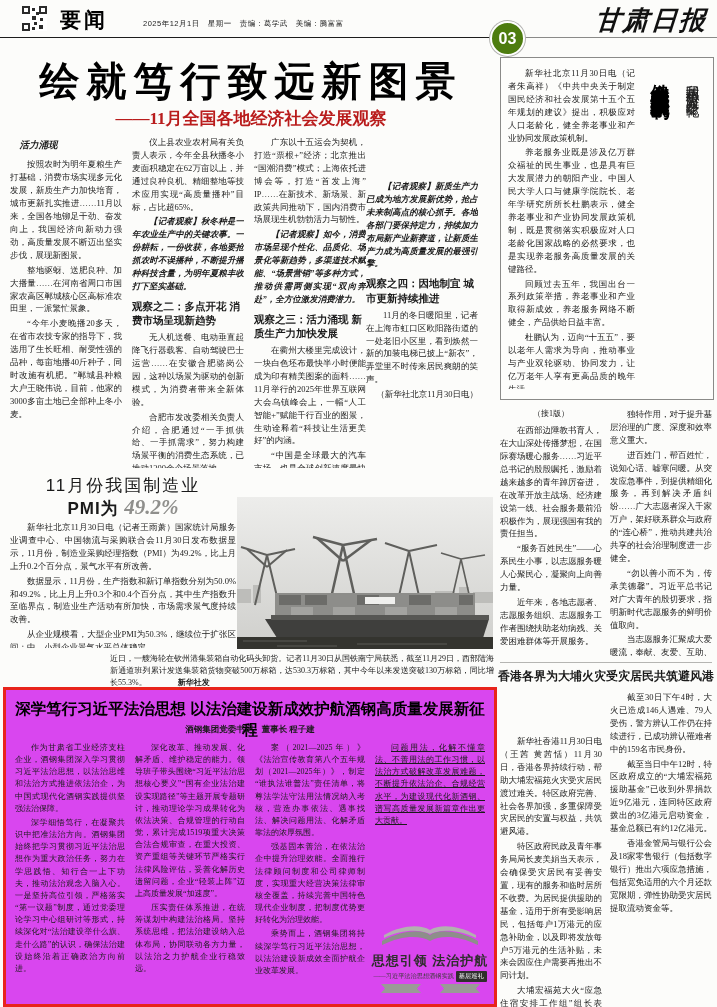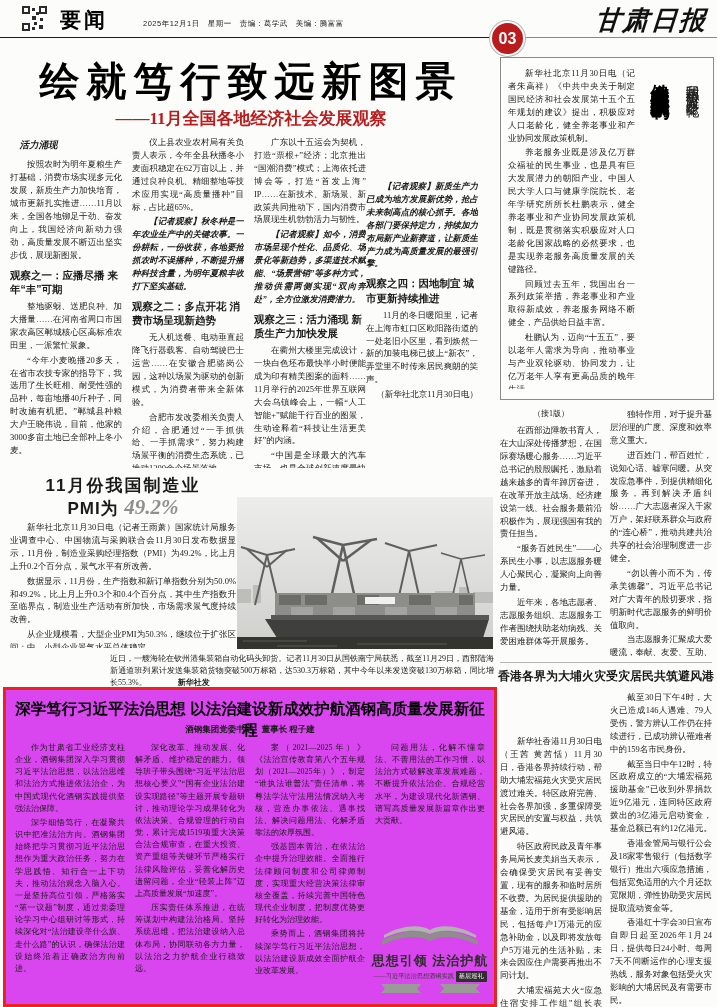--- a/index.html
+++ b/index.html
@@ -11,42 +11,42 @@
   }
   .abs{position:absolute;}
   .sans{font-family:"Liberation Sans","DejaVu Sans",sans-serif;}
   
   #qr{left:22px;top:6px;width:25px;height:25px;}
   #section-label{left:60px;top:6px;font-size:21px;font-weight:bold;color:#000000;letter-spacing:3px;}
   #date-line{left:143px;top:19px;font-size:7.5px;color:#222;letter-spacing:.5px;}
   #rule-left{left:0;top:37px;width:492px;border-top:1.6px solid #1c1c1c;}
   #rule-right{left:524px;top:37px;width:193px;border-top:1.2px solid #8a8a88;}
   #page-circle{left:490px;top:21px;width:31px;height:31px;border-radius:50%;
-    background:#b91c1c;color:#fff;font-size:16px;font-weight:bold;
+    background:#4d7c0f;color:#fff;font-size:16px;font-weight:bold;
     display:flex;align-items:center;justify-content:center;border:2px solid #fff;box-shadow:0 0 0 1px #b3b3b0;}
   #masthead{right:10px;top:3px;font-size:26px;font-weight:bold;font-style:italic;color:#111;
     letter-spacing:2px;transform:skewX(-4deg);}
   
   #main-headline{left:8px;top:54px;width:486px;text-align:center;font-size:40px;font-weight:bold;
     letter-spacing:7px;color:#000;}
   #main-subhead{left:8px;top:107px;width:486px;text-align:center;font-size:17px;font-weight:bold;color:#b91c1c;}
   .col{position:absolute;font-size:8.5px;line-height:1.52;text-align:justify;overflow:hidden;color:#1b1b1b;}
   .col p{margin:0 0 2px 0;text-indent:2em;}
   .col p.byline{text-indent:1em;font-weight:bold;font-size:9.5px;margin:2px 0 6px 0;font-style:italic;}
   .col p.head{text-indent:0;font-weight:bold;font-size:10.5px;line-height:1.35;margin:6px 0 4px 0;
     font-family:"Liberation Sans","DejaVu Sans",sans-serif;text-align:left;}
   .col p.note{font-style:italic;font-weight:bold;}
   .col p.end{text-indent:0;text-align:right;}
   .col p.cont{text-indent:0;text-align:center;font-size:8px;margin-bottom:4px;}
   #mcol1{left:10px;top:136px;width:112px;height:332px;}
   #mcol2{left:132px;top:136px;width:112px;height:332px;}
   #mcol3{left:254px;top:136px;width:112px;height:332px;}
   #mcol4{left:366px;top:136px;width:112px;height:332px;margin-top:44px;}
   
-  #pmi-h1{left:8px;top:474px;width:230px;text-align:center;font-size:17px;font-weight:bold;letter-spacing:2px;}
+  #pmi-h1{left:8px;top:474px;width:230px;text-align:center;font-size:17px;font-weight:normal;letter-spacing:2px;}
   #pmi-h2{left:8px;top:495px;width:230px;text-align:center;font-size:17px;font-weight:bold;letter-spacing:1px;}
   #pmi-h2 .pmi-val{font-family:"Liberation Serif","DejaVu Serif",serif;font-style:italic;
     font-size:21px;color:#8f8f8c;letter-spacing:0;}
   #pmi-body{left:10px;top:521px;width:226px;height:127px;}
   
   #news-photo{left:237px;top:497px;width:256px;height:152px;background:#dcdcda;}
   #photo-caption{left:110px;top:653px;width:384px;font-size:8px;line-height:1.5;text-align:justify;}
   #photo-caption .cap{ text-indent:2em; display:inline;}
   #photo-caption .credit{font-weight:bold;margin-left:6px;padding-left:25px;}
   
@@ -64,21 +64,21 @@
   #hkcol1{left:500px;top:691px;width:102px;height:316px;margin-top:44px;}
   #hkcol2{left:610px;top:691px;width:102px;height:316px;}
   
   #red-box{left:3px;top:687px;width:488px;height:314px;border:3px solid #e8241c;background:#d946ef;}
   #jg-headline{position:absolute;left:6px;top:9px;width:476px;text-align:center;font-size:15.5px;
     font-weight:bold;color:#000;}
   #jg-byline{position:absolute;left:6px;top:34px;width:476px;text-align:center;font-size:8.5px;font-weight:bold;}
   #jgcol1{left:9px;top:52px;width:110px;height:252px;font-size:8px;}
   #jgcol2{left:129px;top:52px;width:110px;height:252px;font-size:8px;}
   #jgcol3{left:249px;top:52px;width:110px;height:252px;font-size:8px;}
-  #jgcol4{left:369px;top:52px;width:110px;height:138px;font-size:8px;}
+  #jgcol4{left:369px;top:52px;width:110px;height:138px;font-size:8px;text-decoration:underline;}
   
   #banner{position:absolute;right:5px;bottom:5px;width:118px;height:78px;text-align:center;overflow:hidden;}
   #banner-title{font-size:13px;font-weight:bold;letter-spacing:1px;color:#2e2e2c;
     font-family:"Liberation Sans","DejaVu Sans",sans-serif;margin-top:1px;}
   #banner-subrow{font-size:6.2px;color:#3a3a38;margin-top:1px;display:flex;align-items:center;justify-content:center;gap:2px;}
   #banner-badge{background:#2e2e2c;color:#fff;padding:1px 3px;font-size:6.2px;border-radius:1px;}
   .ribbons{display:flex;justify-content:space-around;margin-top:2px;}
 </style>
 </head>
 <body>
@@ -110,21 +110,20 @@
   <div class="abs" id="rule-left"></div>
   <div class="abs" id="rule-right"></div>
   <div class="abs sans" id="page-circle">03</div>
   <div class="abs" id="masthead">甘肃日报</div>
 
   <div class="abs sans" id="main-headline">绘就笃行致远新图景</div>
   <div class="abs" id="main-subhead">——11月全国各地经济社会发展观察</div>
   <div class="col" id="mcol1">
       <p class="byline">活力涌现</p>
       <p>按照农时为明年夏粮生产打基础，消费市场实现多元化发展，新质生产力加快培育，城市更新扎实推进……11月以来，全国各地铆足干劲、奋发向上，我国经济向新动力强劲，高质量发展不断迈出坚实步伐，展现新图景。</p>
-      <p class="head">观察之一：应播尽播 来年“丰”可期</p>
       <p>整地驱蚜、送肥良种、加大播量……在河南省周口市国家农高区郸城核心区高标准农田里，一派繁忙景象。</p>
       <p>“今年小麦晚播20多天，在省市农技专家的指导下，我选用了生长旺相、耐受性强的品种，每亩地播40斤种子，同时改施有机肥。”郸城县种粮大户王晓伟说，目前，他家的3000多亩土地已全部种上冬小麦。</p>
     </div>
   <div class="col" id="mcol2">
       <p>仪上县农业农村局有关负责人表示，今年全县秋播冬小麦面积稳定在62万亩以上，并通过良种良机、精细整地等技术应用实现“高质量播种”目标，占比超65%。</p>
       <p class="note">【记者观察】秋冬种是一年农业生产中的关键农事。一份耕耘，一份收获，各地要抢抓农时不误播种，不断提升播种科技含量，为明年夏粮丰收打下坚实基础。</p>
       <p class="head">观察之二：多点开花 消费市场呈现新趋势</p>
       <p>无人机送餐、电动垂直起降飞行器载客、自动驾驶巴士运营……在安徽合肥骆岗公园，这种以场景为驱动的创新模式，为消费者带来全新体验。</p>
       <p>合肥市发改委相关负责人介绍，合肥通过“一手抓供给、一手抓需求”，努力构建场景平衡的消费生态系统，已推动1200余个场景落地。</p>
     </div>
@@ -244,21 +243,20 @@
   <div class="abs sans" id="hk-headline">香港各界为大埔火灾受灾居民共筑避风港</div>
   <div class="col" id="hkcol1">
       <p>新华社香港11月30日电（王茜 黄茜恬）11月30日，香港各界持续行动，帮助大埔宏福苑火灾受灾居民渡过难关。特区政府完善、社会各界加强，多重保障受灾居民的安置与权益，共筑避风港。</p>
       <p>特区政府民政及青年事务局局长麦美娟当天表示，会确保受灾居民有妥善安置，现有的服务和临时居所不收费。为居民提供援助的基金，适用于所有受影响居民，包括每户1万港元的应急补助金，以及即将发放每户5万港元的生活补贴，未来会因应住户需要再推出不同计划。</p>
       <p>大埔宏福苑大火“应急住宿安排工作组”组长表示，目前有超过1500名居民免费入住相关设施，其中三分之二入住过渡性房屋或专用安置楼宇，余下约500人入住酒店。</p>
     </div>
   <div class="col" id="hkcol2">
       <p>截至30日下午4时，大火已造成146人遇难、79人受伤，警方辨认工作仍在持续进行，已成功辨认罹难者中的159名市民身份。</p>
       <p>截至当日中午12时，特区政府成立的“大埔宏福苑援助基金”已收到外界捐款近9亿港元，连同特区政府拨出的3亿港元启动资金，基金总额已有约12亿港元。</p>
       <p>香港金管局与银行公会及18家零售银行（包括数字银行）推出六项应急措施，包括宽免适用的六个月还款宽限期，弹性协助受灾居民提取流动资金等。</p>
-      <p>香港红十字会30日宣布自即日起至2026年1月24日，提供每日24小时、每周7天不间断运作的心理支援热线，服务对象包括受火灾影响的大埔居民及有需要市民。</p>
     </div>
 
   <div class="abs" id="red-box">
     <div class="sans" id="jg-headline">深学笃行习近平法治思想 以法治建设新成效护航酒钢高质量发展新征程</div>
     <div id="jg-byline">酒钢集团党委书记、董事长 程子建</div>
     <div class="col" id="jgcol1">
         <p>作为甘肃省工业经济支柱企业，酒钢集团深入学习贯彻习近平法治思想，以法治思维和法治方式推进依法治企，为中国式现代化酒钢实践提供坚强法治保障。</p>
         <p>深学细悟笃行，在凝聚共识中把准法治方向。酒钢集团始终把学习贯彻习近平法治思想作为重大政治任务，努力在学思践悟、知行合一上下功夫，推动法治观念入脑入心。一是坚持高位引领，严格落实“第一议题”制度，通过党委理论学习中心组研讨等形式，持续深化对“法治建设举什么旗、走什么路”的认识，确保法治建设始终沿着正确政治方向前进。</p>
       </div>
     <div class="col" id="jgcol2">

